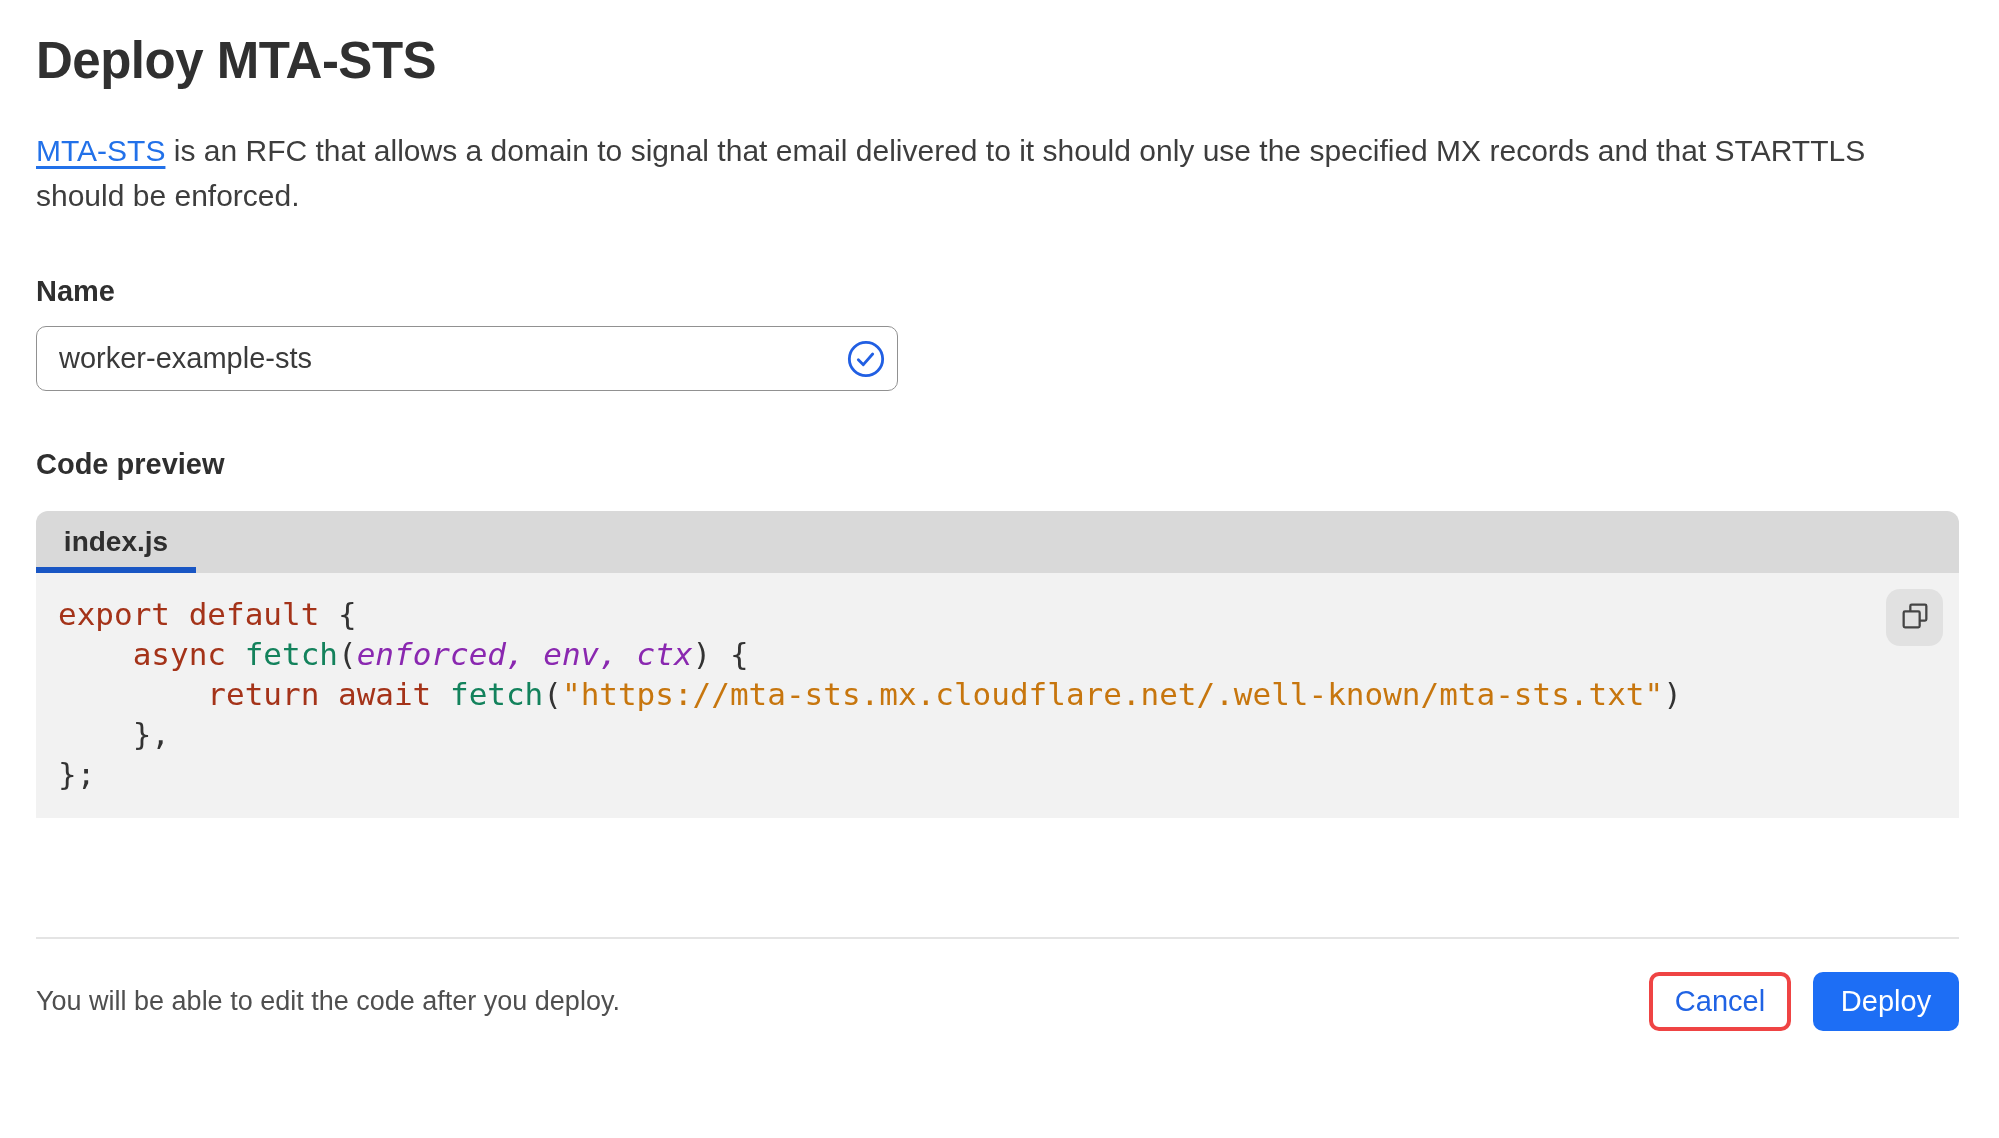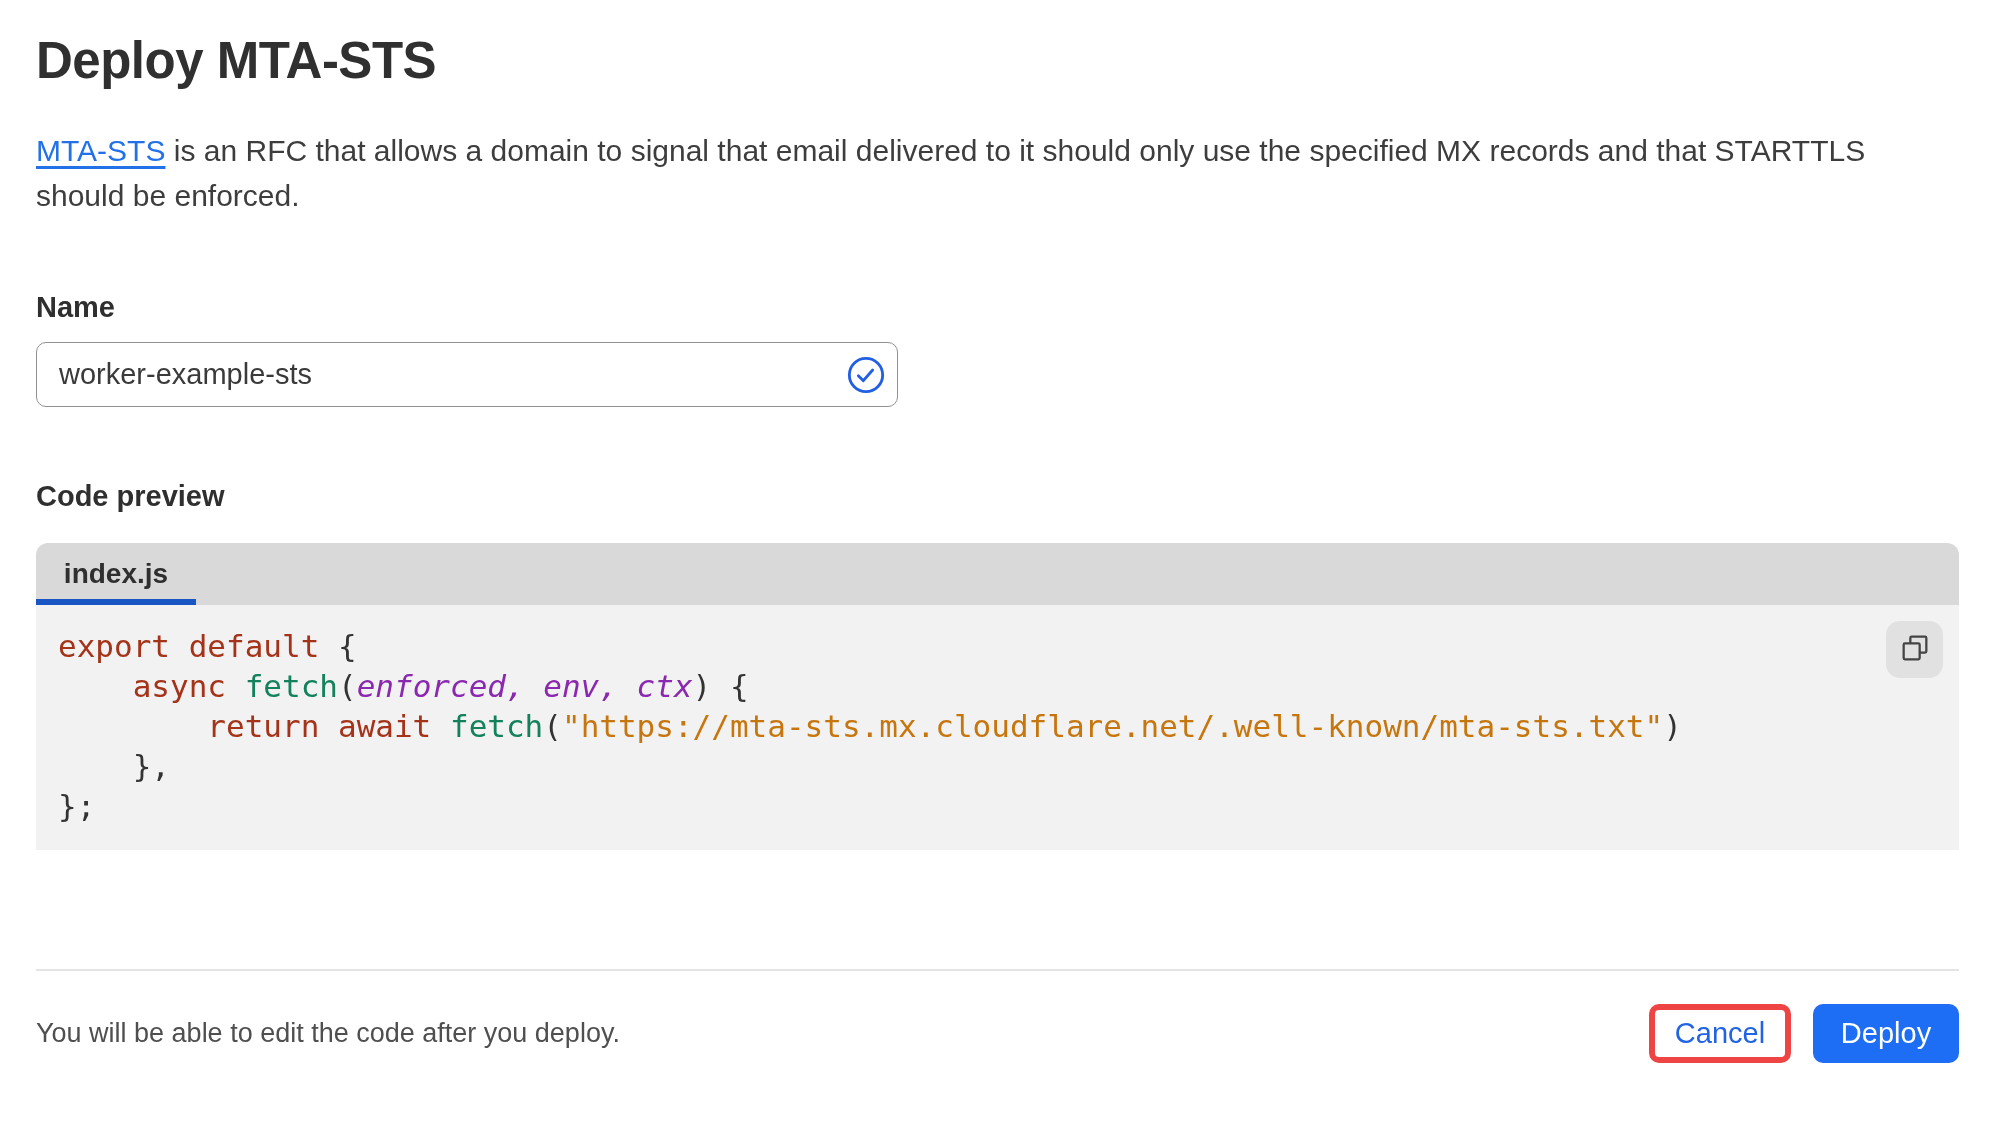--- a/index.html
+++ b/index.html
@@ -27,21 +27,21 @@
     max-width: 1905px;
   }
   .description a {
     color: #2271e9;
     text-decoration: underline;
     text-underline-offset: 5px;
     cursor: pointer;
   }
 
   .field-label {
-    margin-top: 72px;
+    margin-top: 56px;
     font-size: 29px; line-height: 34px;
     font-weight: 700; color: #2f2f2f;
   }
 
   .input-wrap { position: relative; margin-top: 18px; width: 862px; height: 65px; }
   .name-input {
     width: 100%; height: 100%;
     border: 1.5px solid #919191; border-radius: 10px;
     padding: 0 70px 0 22px;
     font-size: 29px; color: #3a3a3a;
@@ -106,21 +106,21 @@
   .footer-note { font-size: 27px; color: #4f4f4f; }
   .btn-row { display: flex; gap: 22px; }
   .btn {
     height: 59px; border-radius: 10px;
     font-size: 29px; font-family: "Liberation Sans", sans-serif;
     display: flex; align-items: center; justify-content: center;
     cursor: pointer;
   }
   .btn-cancel {
     width: 142px; background: #ffffff;
-    border: 6px solid #ef4444; color: #2063e4;
+    border: 4px solid #ef4444; color: #2063e4;
   }
   .btn-deploy {
     width: 146px; background: #1d6ef5;
     border: none; color: #ffffff;
   }
 </style>
 </head>
 <body>
 
 <div class="page">

